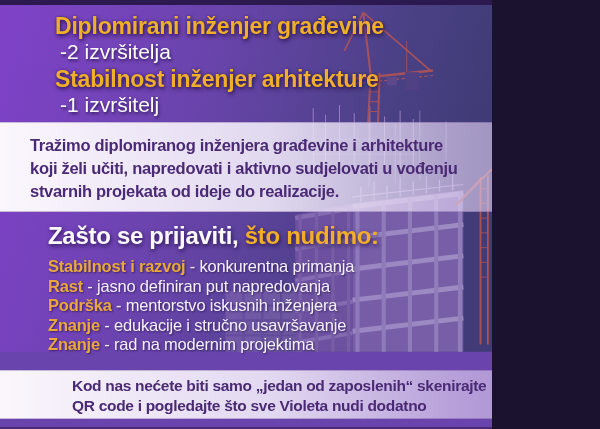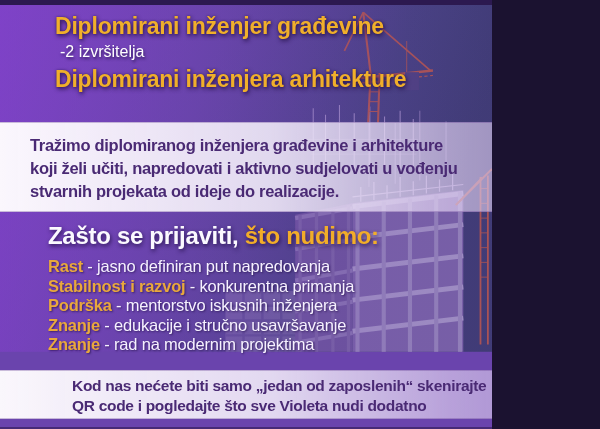--- a/index.html
+++ b/index.html
@@ -13,21 +13,21 @@
   .bottom-edge{position:absolute;left:0;bottom:0;width:600px;height:2px;background:rgba(40,22,75,.55);}
 
   
   .positions{position:absolute;left:55px;top:13px;}
   .job-title{
     font-size:23px;font-weight:bold;color:#f0af2b;line-height:26px;
     text-shadow:1px 2px 4px rgba(35,15,70,.9),0 0 2px rgba(35,15,70,.5);
     letter-spacing:-0.2px;
   }
   .job-count{
-    font-size:16px;color:#ffffff;line-height:26px;padding-left:5px;margin-bottom:1px;
+    font-size:21px;color:#ffffff;line-height:26px;padding-left:5px;margin-bottom:1px;
     text-shadow:1px 2px 3px rgba(35,15,70,.75);
   }
 
   
   .band{
     position:absolute;left:0;width:600px;
     background:linear-gradient(90deg,
       rgba(255,253,255,.97) 0%,
       rgba(243,237,250,.88) 45%,
       rgba(224,209,241,.66) 75%,
@@ -146,38 +146,39 @@
     </g>
 
     <rect x="0" y="0" width="600" height="429" fill="url(#overlay)"></rect>
   </svg>
 
   <div class="top-strip"></div>
 
   <div class="positions">
     <div class="job-title">Diplomirani inženjer građevine</div>
     <div class="job-count">-2 izvršitelja</div>
-    <div class="job-title">Diplomirani inženjera arhitekture</div>
+    <div class="job-title">Stabilnost inženjer arhitekture</div>
+    <div class="job-count">-1 izvršitelj</div>
   </div>
 
   <div class="band intro-band">
     <div class="intro-text">
       <div>Tražimo diplomiranog inženjera građevine i arhitekture</div>
       <div>koji želi učiti, napredovati i aktivno sudjelovati u vođenju</div>
       <div>stvarnih projekata od ideje do realizacije.</div>
     </div>
   </div>
 
   <div class="why-heading">
     <span class="why-white">Zašto se prijaviti,</span><span class="why-yellow"> što nudimo:</span>
   </div>
 
   <ul class="benefits">
+    <li class="benefit"><span class="kw">Stabilnost i razvoj</span><span> - konkurentna primanja</span></li>
     <li class="benefit"><span class="kw">Rast</span><span> - jasno definiran put napredovanja</span></li>
-    <li class="benefit"><span class="kw">Stabilnost i razvoj</span><span> - konkurentna primanja</span></li>
     <li class="benefit"><span class="kw">Podrška</span><span> - mentorstvo iskusnih inženjera</span></li>
     <li class="benefit"><span class="kw">Znanje</span><span> - edukacije i stručno usavršavanje</span></li>
     <li class="benefit"><span class="kw">Znanje</span><span> - rad na modernim projektima</span></li>
   </ul>
 
   <div class="band footer-band">
     <div class="footer-text">
       <div>Kod nas nećete biti samo „jedan od zaposlenih“ skenirajte</div>
       <div>QR code i pogledajte što sve Violeta nudi dodatno</div>
     </div>

